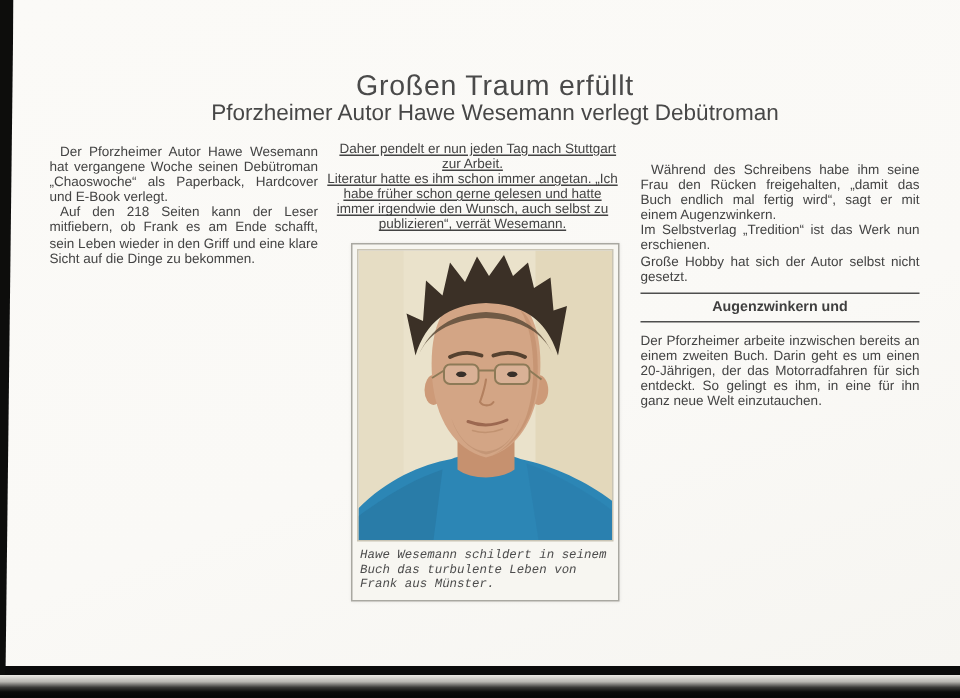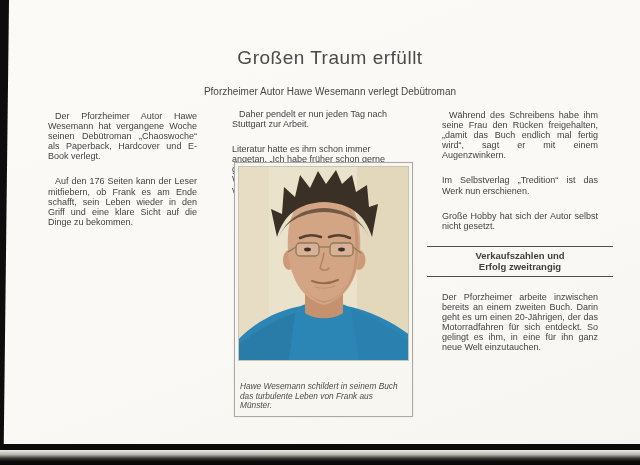--- a/index.html
+++ b/index.html
@@ -28,33 +28,33 @@
     position: absolute; left: 0; top: 450px; width: 640px; height: 15px;
     background: linear-gradient(to bottom, #eceae5 0%, #b8b6b1 30%, #3a3937 55%, #0c0c0b 75%, #060606 100%);
   }
 
   
   .header {
     position: absolute; left: 30px; top: 47px; width: 600px;
     text-align: center; color: #4a4a4a;
   }
   .title { font-size: 19px; line-height: 22px; letter-spacing: 0.5px; }
-  .subtitle { font-size: 10px; line-height: 13px; margin-top: 16px; color: #474747; }
+  .subtitle { font-size: 15px; line-height: 13px; margin-top: 0; color: #474747; }
 
   
   .col {
     position: absolute; color: #434343;
     font-size: 9px; line-height: 10.1px;
     text-align: justify;
   }
-  .col p { margin: 15px; }
+  .col p { margin: 0; }
   .col p.ind { text-indent: 7px; }
   .col1 { left: 33px;  top: 96px; width: 179px; }
-  .col2 { left: 217px; top: 94px; width: 196px; text-align: left; }
-  .col3 { left: 427px; top: 95px; width: 186px; }
+  .col2 { left: 217px; top: 94px; width: 196px; text-align: center; text-decoration: underline; }
+  .col3 { left: 427px; top: 108px; width: 186px; }
 
   
   .subhead {
     margin: 6px 0 7px 0;
     border-top: 1.2px solid #4e4e4e;
     border-bottom: 1.2px solid #4e4e4e;
     padding: 3px 0 4px 0;
     text-align: center;
     font-weight: bold;
     font-size: 9.5px; line-height: 11px;
@@ -69,41 +69,42 @@
     box-sizing: border-box;
     box-shadow: 0 0 2px rgba(0,0,0,0.08);
   }
   .photo-matte { padding: 4px 4px 0 4px; }
   .photo-frame {
     width: 169px; height: 193px; overflow: hidden;
     outline: 1px solid #c9c4b4;
     display: block;
   }
   .caption {
-    padding: 22px 5px 5px 5px;
+    padding: 6px 5px 5px 5px;
     font-style: italic;
     font-size: 8.3px; line-height: 9.6px;
     color: #4c4c4c;
     text-align: left;
+    font-family: Liberation Mono, monospace;
   }
 </style>
 </head>
 <body>
 
 <div class="stage">
   <div class="page">
 
     <div class="header">
       <div class="title">Großen Traum erfüllt</div>
       <div class="subtitle">Pforzheimer Autor Hawe Wesemann verlegt Debütroman</div>
     </div>
 
     <div class="col col1">
       <p class="ind">Der Pforzheimer Autor Hawe Wesemann hat vergangene Woche seinen Debütroman „Chaoswoche“ als Paperback, Hardcover und E-Book verlegt.</p>
-      <p class="ind">Auf den 176 Seiten kann der Leser mitfiebern, ob Frank es am Ende schafft, sein Leben wieder in den Griff und eine klare Sicht auf die Dinge zu bekommen.</p>
+      <p class="ind">Auf den 218 Seiten kann der Leser mitfiebern, ob Frank es am Ende schafft, sein Leben wieder in den Griff und eine klare Sicht auf die Dinge zu bekommen.</p>
     </div>
 
     <div class="col col2">
       <p class="ind">Daher pendelt er nun jeden Tag nach Stuttgart zur Arbeit.</p>
       <p>Literatur hatte es ihm schon immer angetan. „Ich habe früher schon gerne gelesen und hatte immer irgendwie den Wunsch, auch selbst zu publizieren“, verrät Wesemann.</p>
     </div>
 
     <div class="photo-block">
       <div class="photo-matte">
         <svg class="photo-frame" viewBox="0 0 169 193" preserveAspectRatio="none" role="img">
@@ -152,22 +153,21 @@
         </svg>
       </div>
       <div class="caption">Hawe Wesemann schildert in seinem Buch das turbulente Leben von Frank aus Münster.</div>
     </div>
 
     <div class="col col3">
       <p class="ind">Während des Schreibens habe ihm seine Frau den Rücken freigehalten, „damit das Buch endlich mal fertig wird“, sagt er mit einem Augenzwinkern.</p>
       <p>Im Selbstverlag „Tredition“ ist das Werk nun erschienen.</p>
       <p>Große Hobby hat sich der Autor selbst nicht gesetzt.</p>
       <div class="subhead">
-        <div>Verkaufszahlen und</div>
-        <div>Erfolg zweitrangig</div>
+        <div>Augenzwinkern und</div>
       </div>
       <p>Der Pforzheimer arbeite inzwischen bereits an einem zweiten Buch. Darin geht es um einen 20-Jährigen, der das Motorradfahren für sich entdeckt. So gelingt es ihm, in eine für ihn ganz neue Welt einzutauchen.</p>
     </div>
 
   </div>
 
   <div class="edge-left"></div>
   <div class="edge-bottom"></div>
 </div>
 

